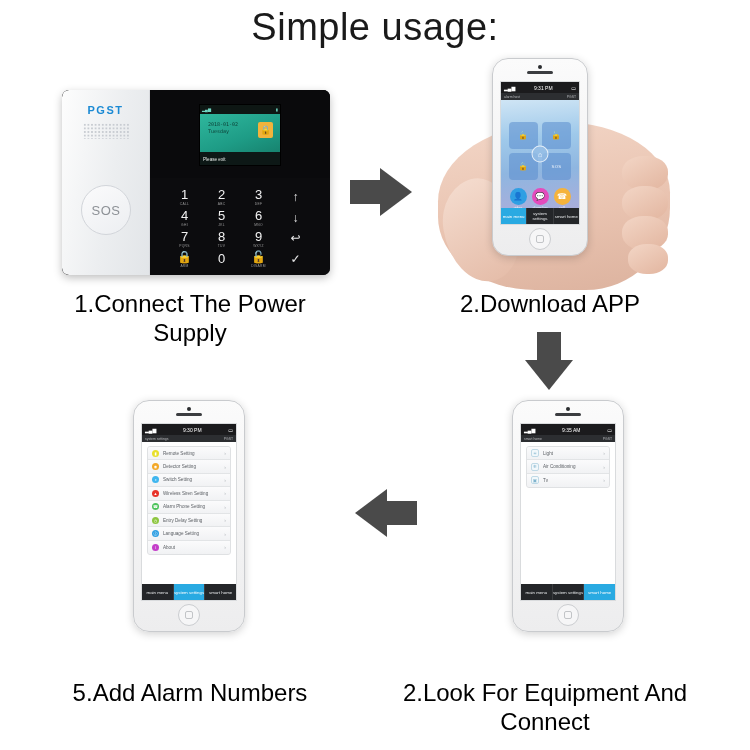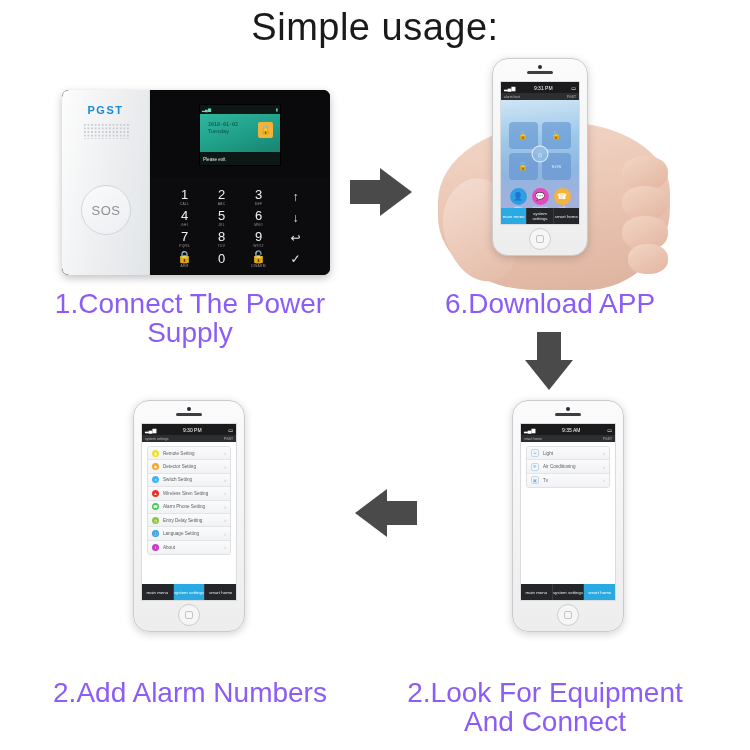--- a/index.html
+++ b/index.html
@@ -18,23 +18,23 @@
     text-align: center;
     font-size: 38px;
     color: #1a1a1a;
     letter-spacing: 0.5px;
   }
 
   
   .caption {
     position: absolute;
     text-align: center;
-    font-size: 28px;
+    font-size: 24px;
     line-height: 29px;
-    color: #8b5cf6;
+    color: #000000;
   }
   .cap1 { top: 289px; left: 40px;  width: 300px; }
   .cap2 { top: 289px; left: 400px; width: 300px; }
   .cap4 { top: 678px; left: 40px;  width: 300px; }
   .cap3 { top: 678px; left: 380px; width: 330px; }
 
   
   .arrow { position: absolute; }
   .arrow-right {
     left: 350px; top: 168px;
@@ -467,21 +467,21 @@
         <div class="tab active">main menu</div>
         <div class="tab">system settings</div>
         <div class="tab">smart home</div>
       </div>
   </div>
   <div class="ip-home">
       <i></i>
     </div>
 </div>
 
-<div class="caption cap2">6.Download APP</div>
+<div class="caption cap2">2.Download APP</div>
 
 <div class="arrow arrow-down">
   <div class="shaft"></div>
   <div class="head"></div>
 </div>
 
 <div class="iphone" id="phone-smart">
   <div class="ip-cam"></div>
   <div class="ip-speaker"></div>
   <div class="ip-screen">
@@ -592,13 +592,13 @@
         <div class="tab">main menu</div>
         <div class="tab active">system settings</div>
         <div class="tab">smart home</div>
       </div>
   </div>
   <div class="ip-home">
       <i></i>
     </div>
 </div>
 
-<div class="caption cap4">2.Add Alarm Numbers</div>
+<div class="caption cap4">5.Add Alarm Numbers</div>
 
 </body></html>

